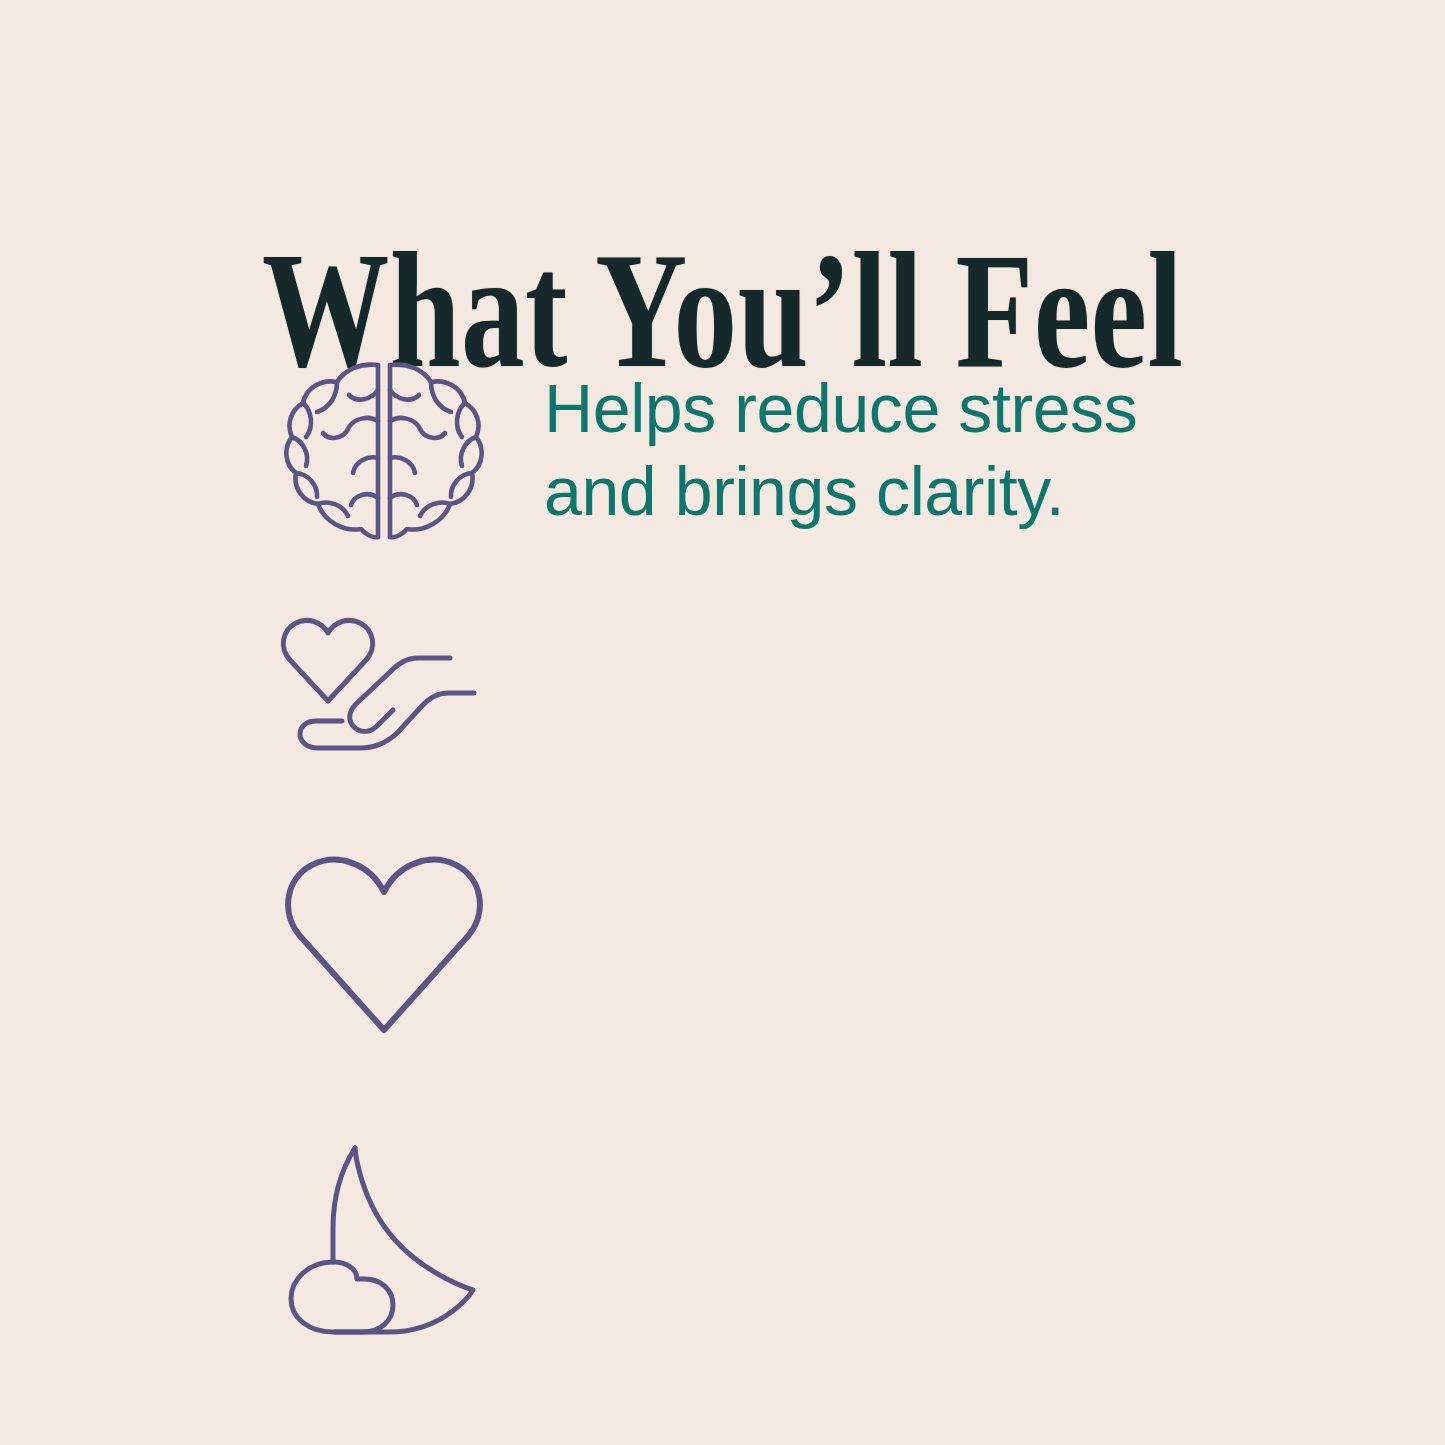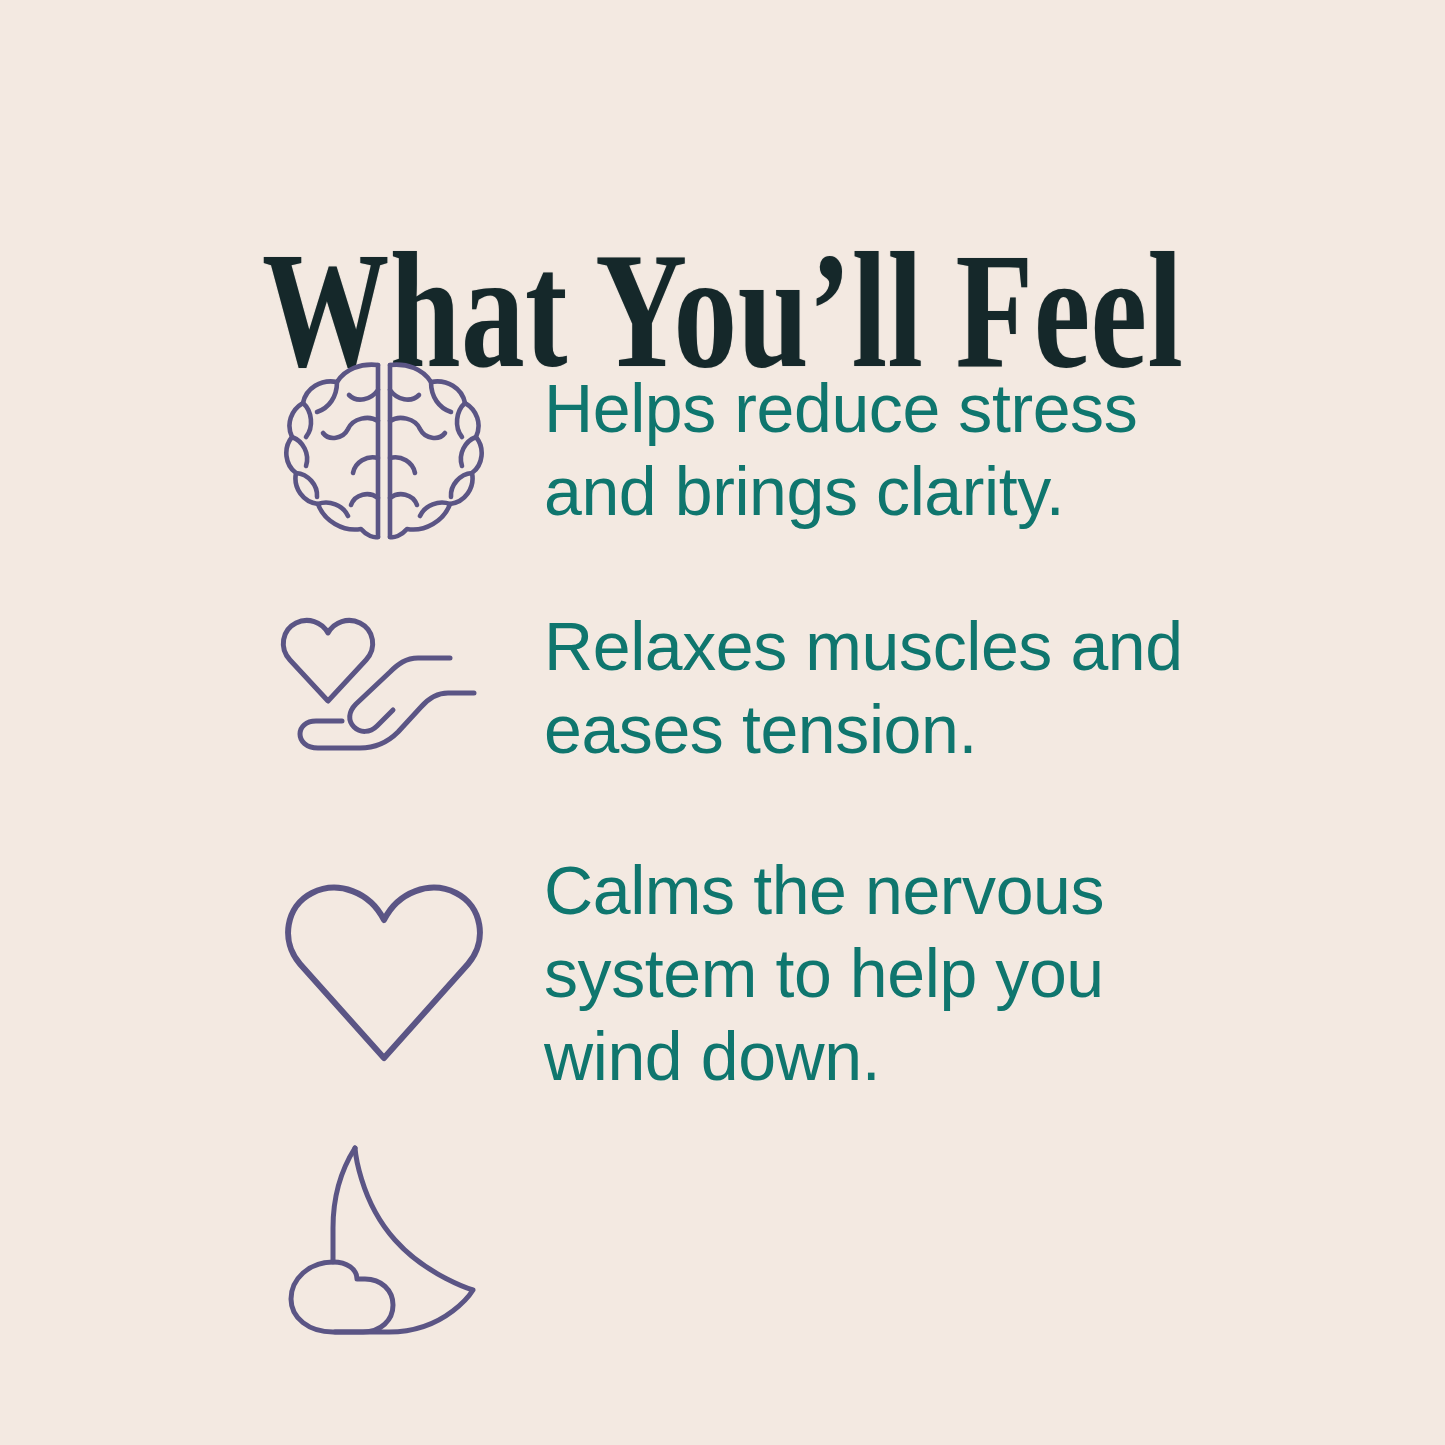--- a/index.html
+++ b/index.html
@@ -178,42 +178,36 @@
 
             <path d="M172 50 L 140 50 C 128 50, 120 56, 112 64 L 78 96
                      C 70 104, 70 113, 76 119 C 82 125, 92 125, 99 118 L 115 102"></path>
 
             <path d="M196 85 L 170 85 C 158 85, 150 91, 143 99
                      L 120 124 C 110 134, 96 140, 82 140 L 40 140
                      C 28 140, 22 133, 22 126 C 22 119, 28 113, 38 113 L 64 113"></path>
           </svg>
         </span>
       </div>
-      <div class="text-cell">
-        <p class="feature-text">Relaxes muscles and eases tension.</p>
-      </div>
     </div>
 
     <div class="feature-row" id="row-2">
       <div class="icon-cell">
         <span class="ico">
           <svg width="212" height="190" viewBox="0 0 212 190" fill="none" stroke="#5B5585" stroke-width="6" stroke-linecap="round" stroke-linejoin="round">
             <path d="M106 182
                      L 22 88
                      C 2 65, 8 30, 34 17
                      C 60 4, 92 16, 106 44
                      C 120 16, 152 4, 178 17
                      C 204 30, 210 65, 190 88
                      Z"></path>
           </svg>
         </span>
       </div>
-      <div class="text-cell">
-        <p class="feature-text">Calms the nervous system to help you wind down.</p>
-      </div>
     </div>
 
     <div class="feature-row" id="row-3">
       <div class="icon-cell">
         <span class="ico">
           <svg width="215" height="200" viewBox="0 0 215 200" fill="none" stroke="#5B5585" stroke-width="5" stroke-linecap="round" stroke-linejoin="round">
 
             <path d="M78 8
                      C 78 8, 82 60, 118 100
                      C 150 136, 196 150, 196 150

